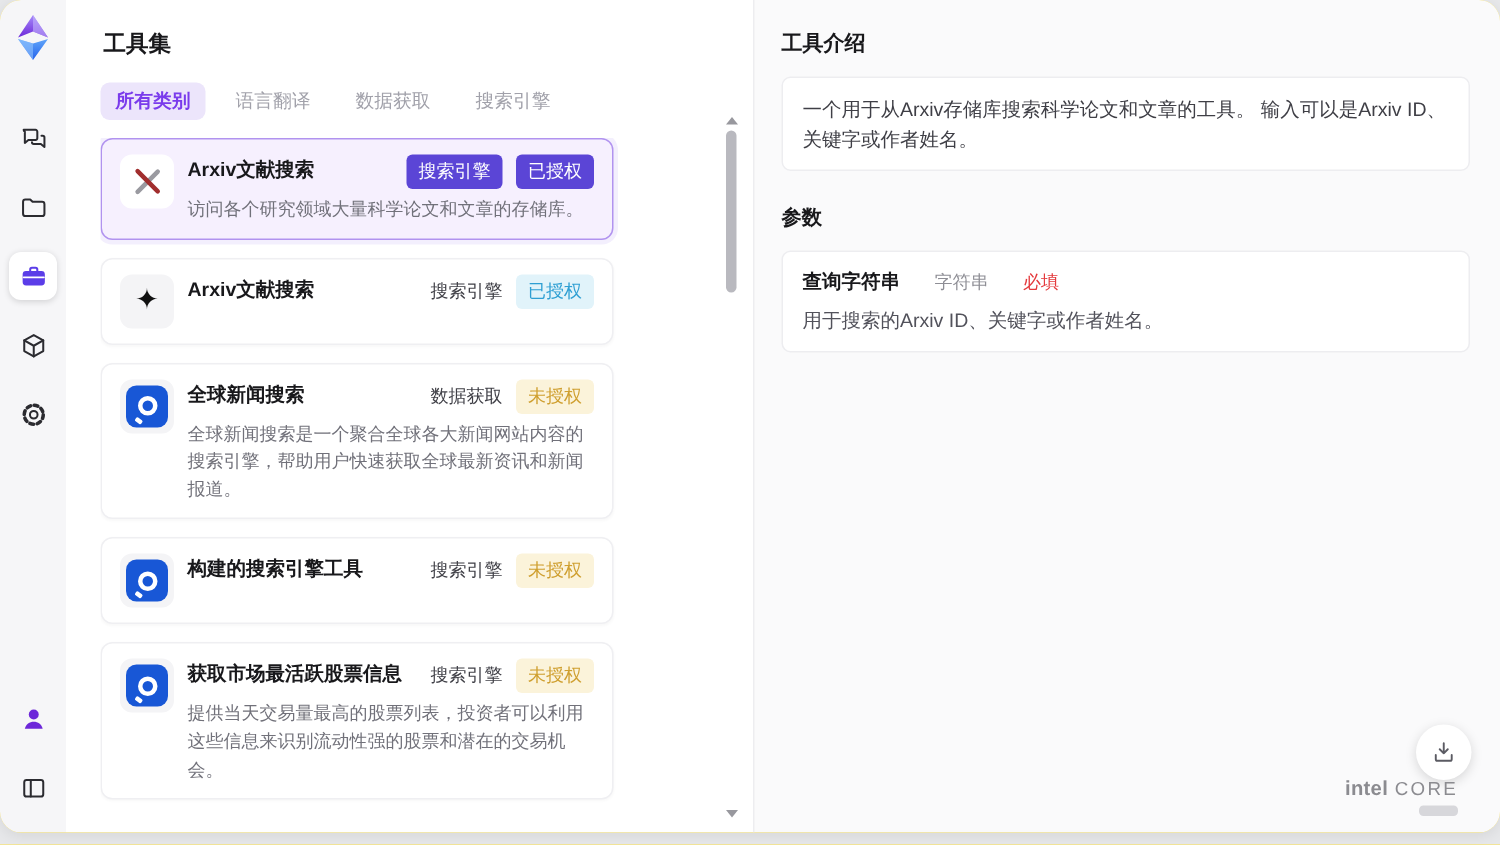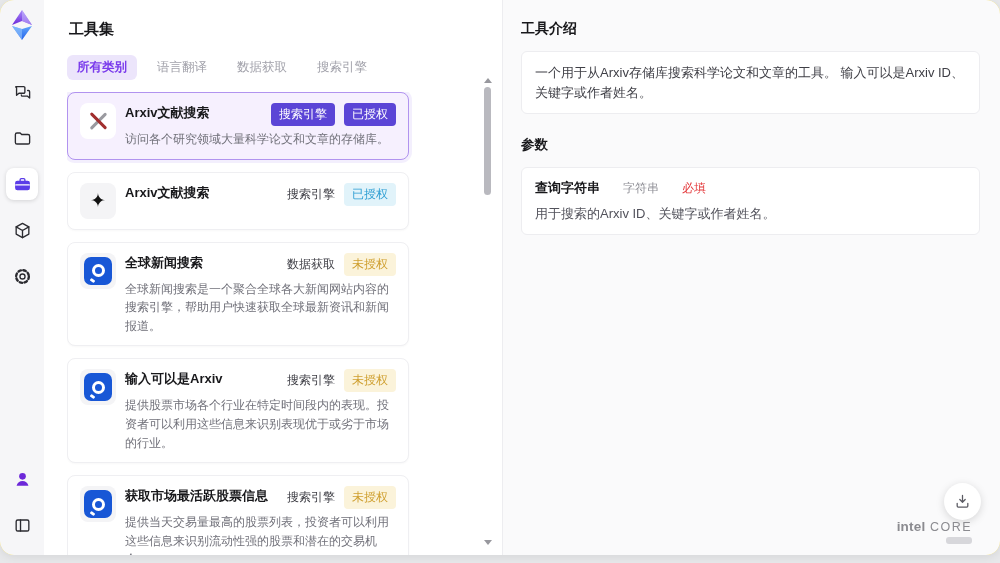--- a/index.html
+++ b/index.html
@@ -258,27 +258,26 @@
         </div>
         <div class="tool-card">
           <div class="tool-icon">
             <div class="icon-qapp">
               <div class="ring"></div>
               <div class="tail"></div>
             </div>
           </div>
           <div class="tool-body">
             <div class="tool-top">
-              <div class="tool-name">输入可以是Arxiv</div>
+              <div class="tool-name">构建的搜索引擎工具</div>
               <div class="tool-tags">
                 <span class="cat-text">搜索引擎</span>
                 <span class="badge badge-unauth">未授权</span>
               </div>
             </div>
-            <div class="tool-desc">提供股票市场各个行业在特定时间段内的表现。投资者可以利用这些信息来识别表现优于或劣于市场的行业。</div>
           </div>
         </div>
         <div class="tool-card">
           <div class="tool-icon">
             <div class="icon-qapp">
               <div class="ring"></div>
               <div class="tail"></div>
             </div>
           </div>
           <div class="tool-body">

